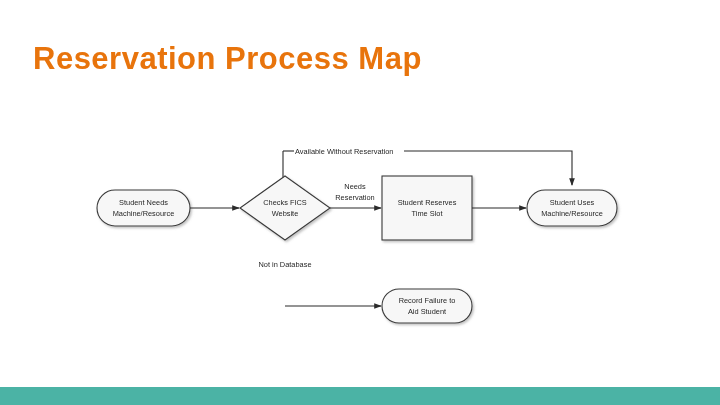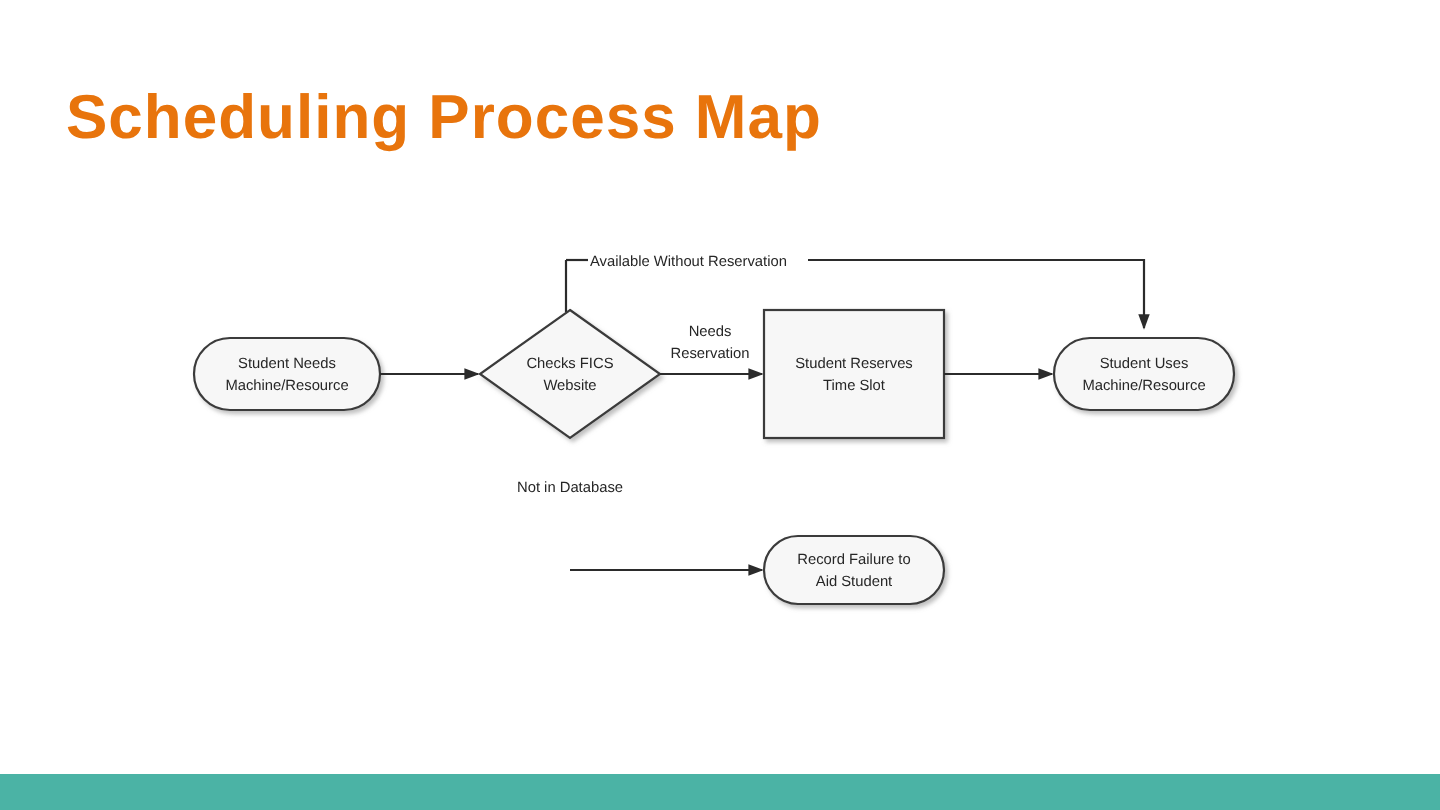--- a/index.html
+++ b/index.html
@@ -24,21 +24,21 @@
     font-size: 31px;
     font-weight: bold;
     letter-spacing: 0.5px;
     color: #E8740C;
     white-space: nowrap;
     line-height: 1.1;
   }
   .diagram-area {
     position: absolute;
     left: 0;
-    top: 102px;
+    top: 123px;
     width: 720px;
     height: 240px;
   }
   .diagram-svg {
     display: block;
   }
   .footer-bar {
     position: absolute;
     left: 0;
     bottom: 0;
@@ -55,21 +55,21 @@
     font-family: "Liberation Sans", sans-serif;
     font-size: 7.4px;
     fill: #262626;
   }
 </style>
 </head>
 <body>
 
 <div class="slide">
 
-  <div class="slide-title">Scheduling Process Map</div>
+  <div class="slide-title">Reservation Process Map</div>
 
   <div class="diagram-area">
     <svg class="diagram-svg" width="720" height="240" viewBox="0 0 720 240" xmlns="http://www.w3.org/2000/svg">
 
       <defs>
         <marker id="arrowhead" markerWidth="7" markerHeight="7" refX="6.2" refY="2.6" orient="auto">
           <polygon points="0 0, 7 2.6, 0 5.2" fill="#2b2b2b"></polygon>
         </marker>
         <filter id="softshadow" x="-30%" y="-30%" width="180%" height="180%">
           <feDropShadow dx="1.4" dy="1.6" stdDeviation="1.1" flood-color="#8a8a8a" flood-opacity="0.55"></feDropShadow>

